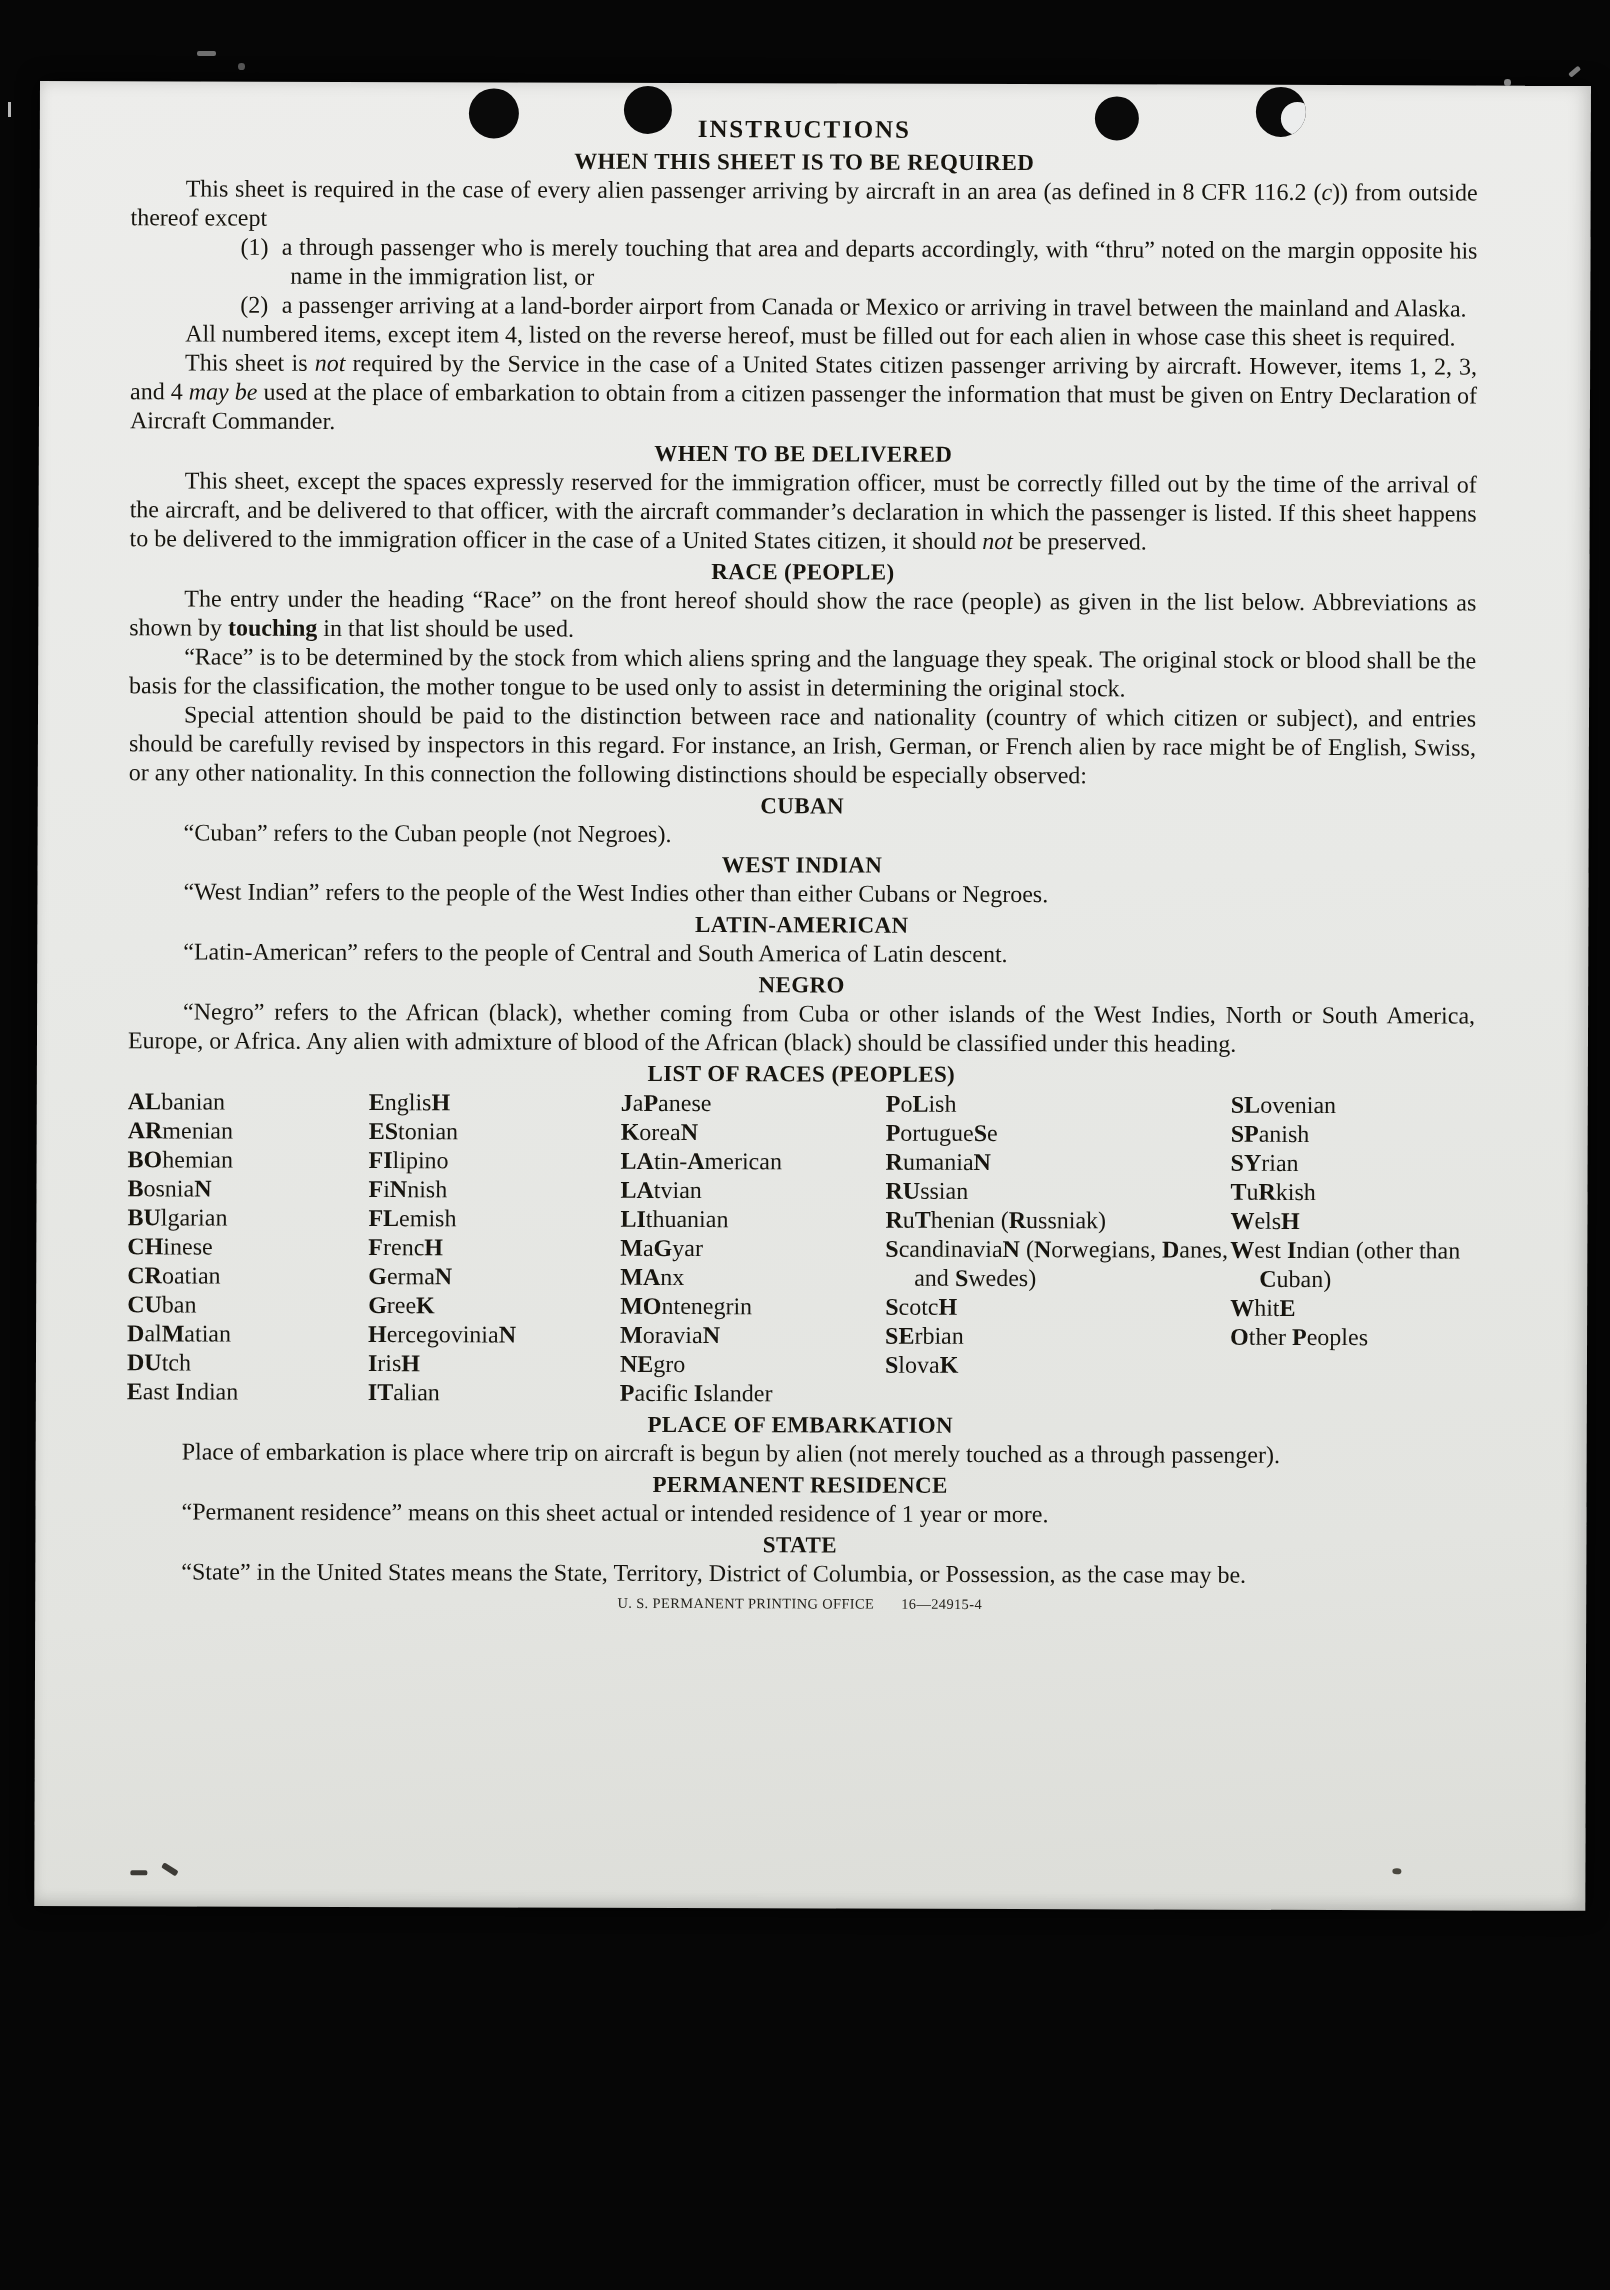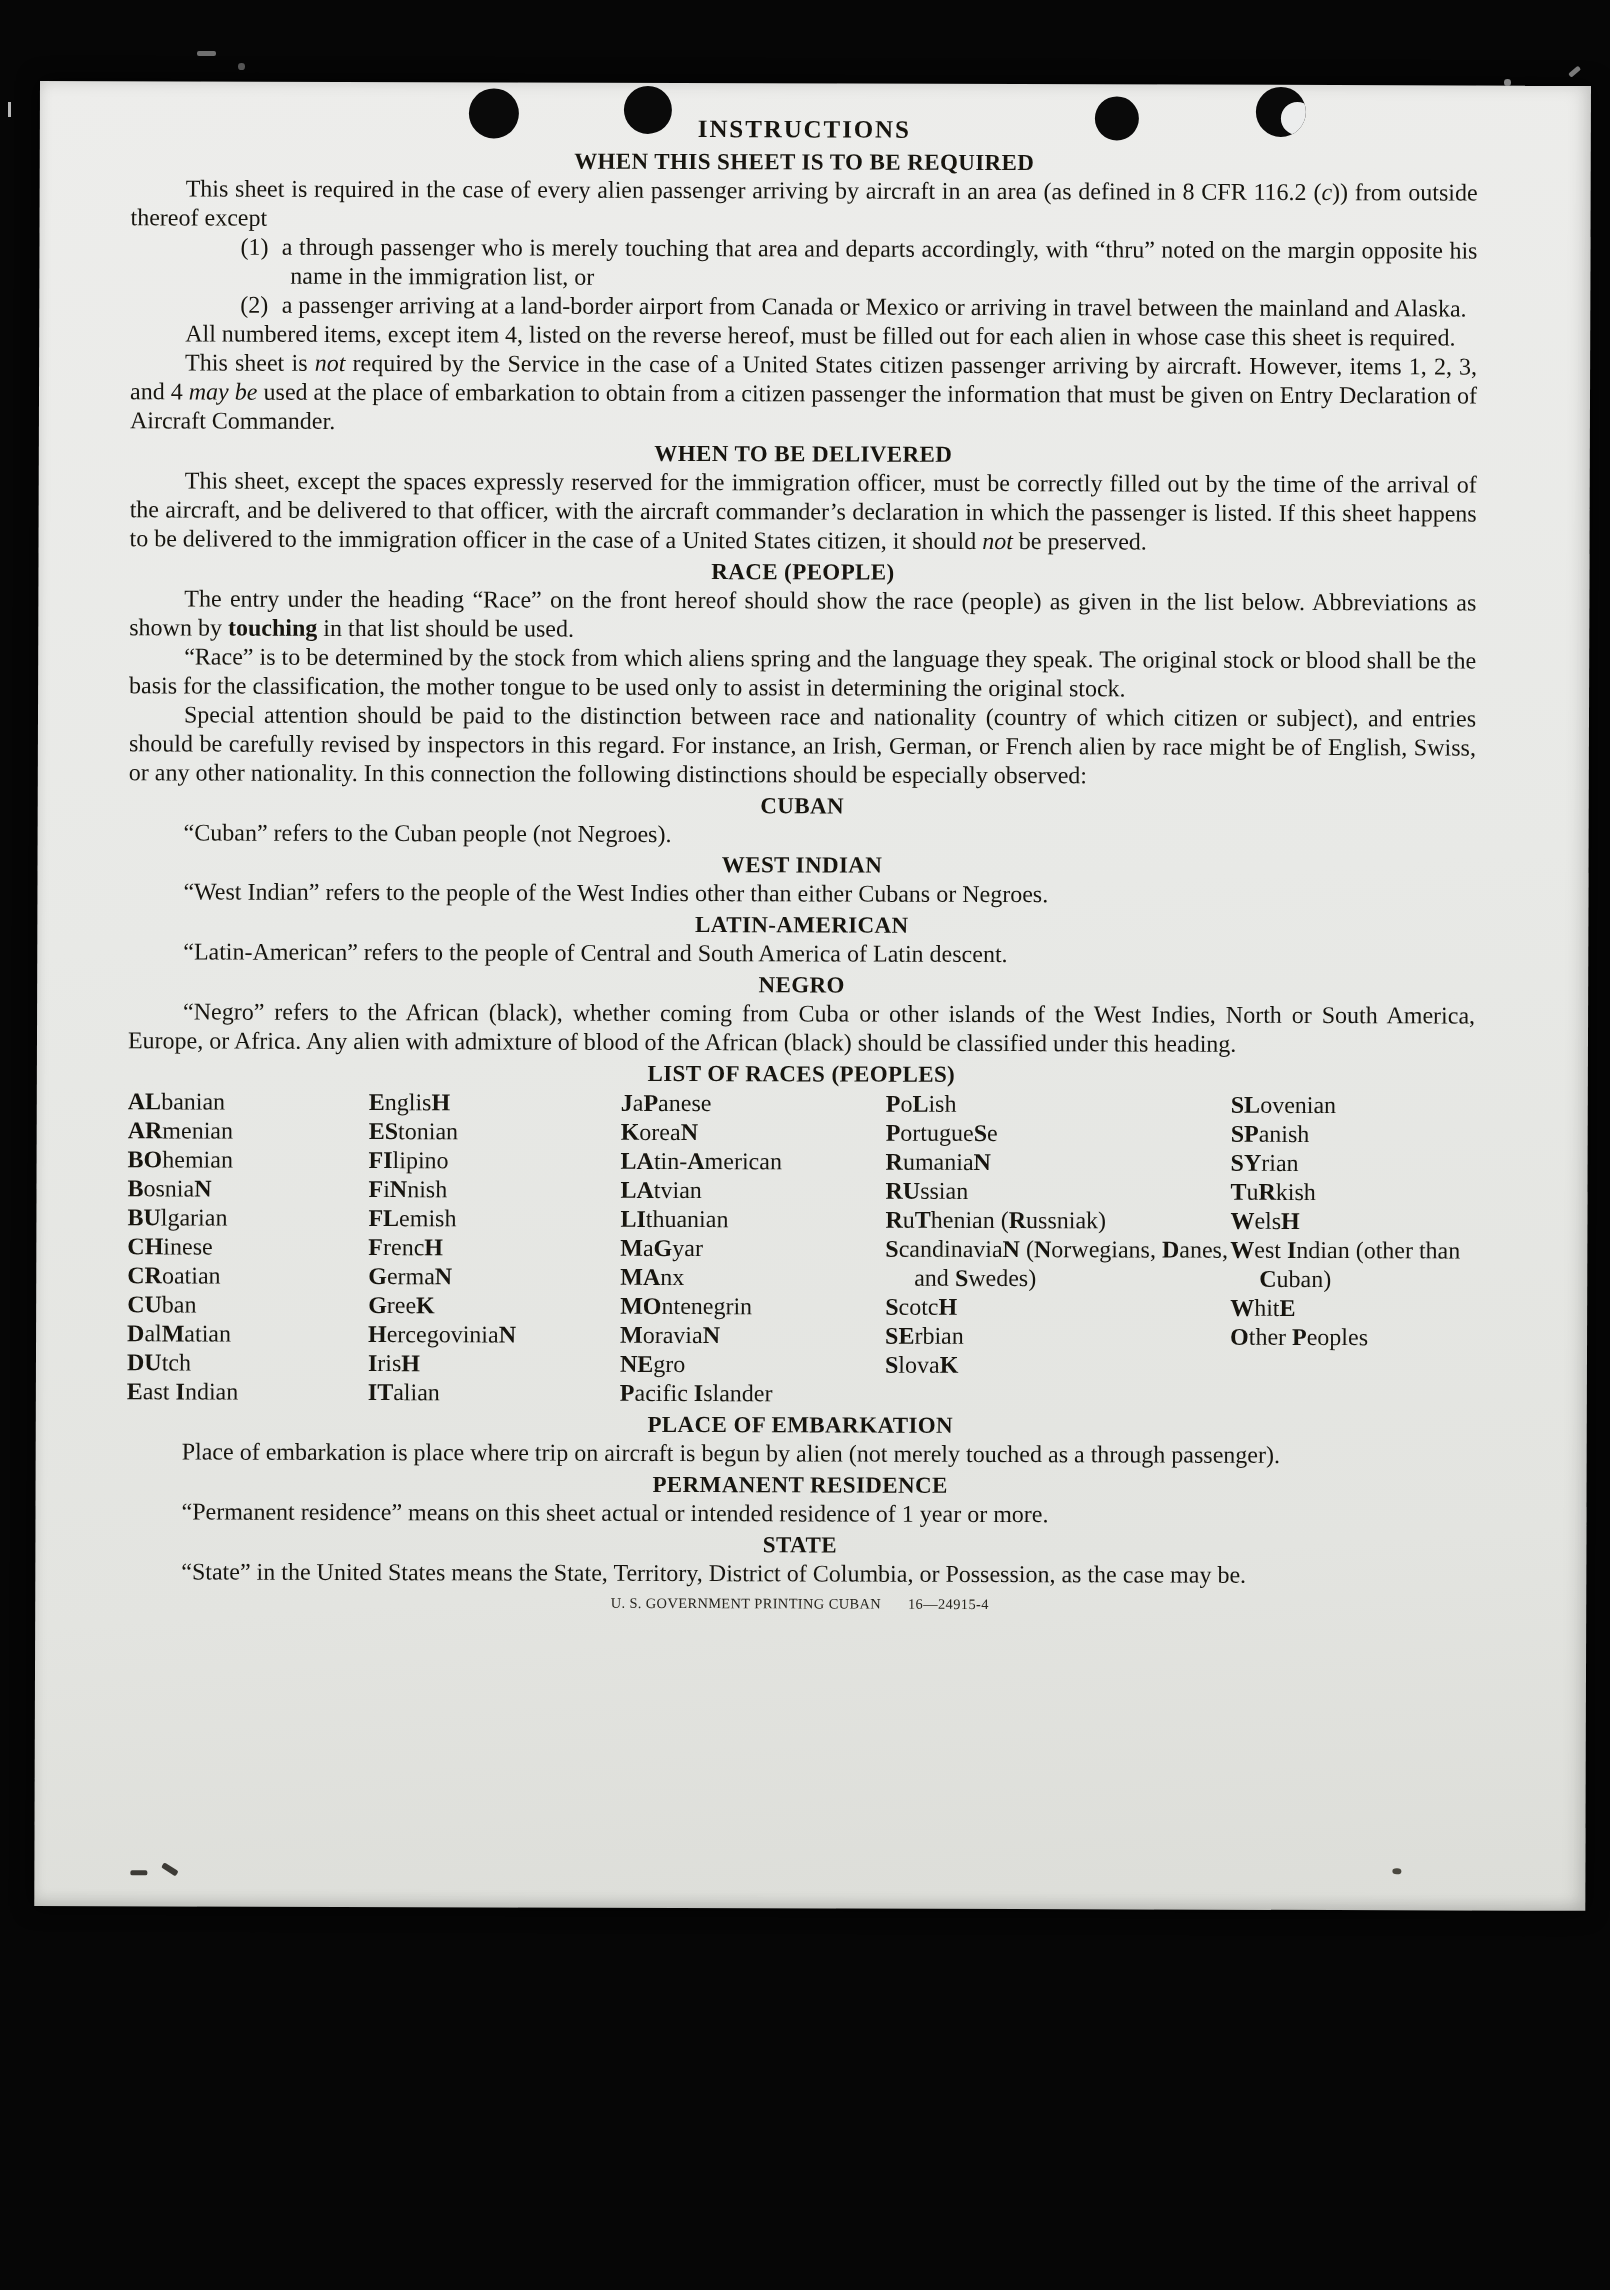--- a/index.html
+++ b/index.html
@@ -167,21 +167,21 @@
             </div>
           </div>
           <div class="sec-h">PLACE OF EMBARKATION</div>
           <p class="para">Place of embarkation is place where trip on aircraft is begun by alien (not merely touched as a through passenger).</p>
           <div class="sec-h">PERMANENT RESIDENCE</div>
           <p class="para">“Permanent residence” means on this sheet actual or intended residence of 1 year or more.</p>
           <div class="sec-h">STATE</div>
           <p class="para">“State” in the United States means the State, Territory, District of Columbia, or Possession, as the case may be.</p>
         </div>
       <div class="gpo">
-        <span>U. S. GOVERNMENT PRINTING CUBAN</span><span class="code">16—24915-4</span>
+        <span>U. S. PERMANENT PRINTING OFFICE</span><span class="code">16—24915-4</span>
       </div>
     </div>
   </div>
 
   <div class="mark mark-dash-tl"></div>
   <div class="mark mark-dot-tl"></div>
   <div class="mark mark-dot-tr"></div>
   <div class="mark mark-tick-tr"></div>
   <div class="mark mark-edge-l"></div>
 </div>

